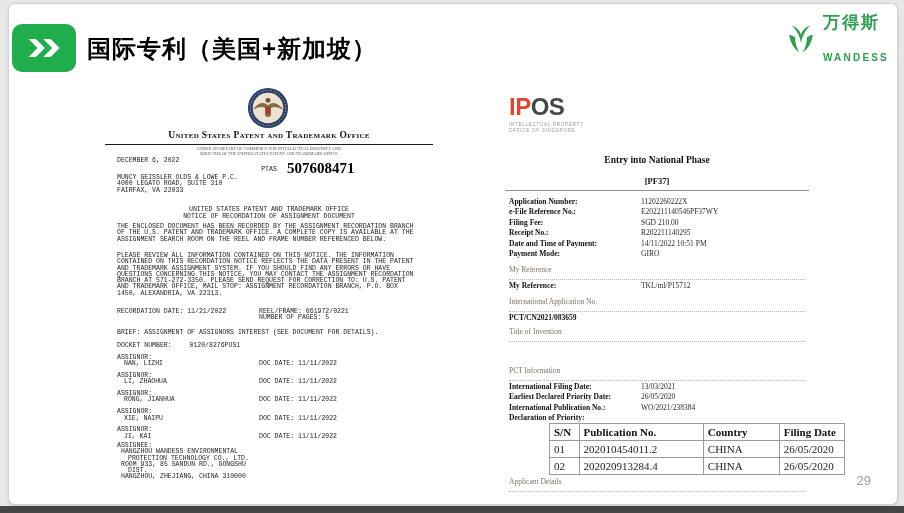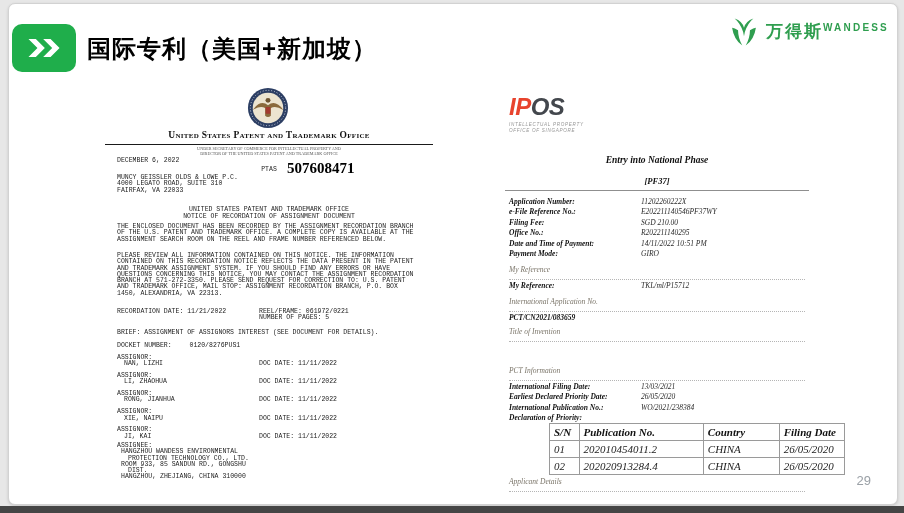--- a/index.html
+++ b/index.html
@@ -7,21 +7,21 @@
   .stage{position:relative;width:904px;height:513px;}
   .bottom-bar{position:absolute;left:0;bottom:0;width:100%;height:7px;background:#454545;}
   .slide{position:absolute;left:8px;top:3px;width:888px;height:500px;background:#ffffff;
     border:1px solid #d2d2d2;border-radius:7px;box-shadow:0 1px 3px rgba(0,0,0,.15);}
   
   .chev-box{position:absolute;left:3px;top:20px;width:64px;height:48px;border-radius:10px;
     background:var(--accent-green,#1fae4b);display:flex;align-items:center;justify-content:center;}
   .slide-title{position:absolute;left:78px;top:27px;font-size:24px;font-weight:bold;
     color:#000;letter-spacing:1px;line-height:36px;}
   .logo{position:absolute;right:8px;top:10px;display:flex;align-items:center;gap:5px;}
-  .logo-txt{display:flex;flex-direction:row;line-height:1.05;}
+  .logo-txt{display:flex;flex-direction:column;line-height:1.05;gap:21px;}
   .logo-cn{font-size:17px;font-weight:bold;color:var(--logo-green,#2f9e4f);letter-spacing:2px;}
   .logo-en{font-size:10px;font-weight:bold;color:var(--logo-green,#2f9e4f);letter-spacing:2.2px;}
   
   .uspto{position:absolute;left:92px;top:83px;width:336px;height:424px;
     font-family:"Liberation Mono",monospace;font-size:6.5px;line-height:6.3px;color:#1c1c1c;}
   .uspto .seal{position:absolute;left:146px;top:0;width:42px;height:42px;}
   .u-office{position:absolute;top:45px;left:0;width:100%;text-align:center;
     font-family:"Liberation Serif",serif;font-variant:small-caps;font-weight:bold;
     font-size:9.5px;letter-spacing:.3px;color:#111;}
   .u-rule{position:absolute;top:57px;left:4px;right:4px;border-top:1.2px solid #1a1a1a;}
@@ -42,21 +42,21 @@
   .u-assignors{position:absolute;left:16px;top:268px;width:304px;}
   .u-assignor{margin-bottom:5.5px;position:relative;}
   .u-ind{padding-left:7px;}
   .u-colR{position:absolute;left:142px;top:0;}
   .u-rel{position:relative;}
   .u-assignee{position:absolute;left:16px;top:356px;}
   .u-assignee .indent{padding-left:11px;}
   .u-assignee .indent1{padding-left:4px;}
   
   .ipos{position:absolute;left:492px;top:85px;width:312px;height:418px;
-    font-family:"Liberation Serif",serif;font-size:7.5px;color:#2a2a2a;font-style:italic;}
+    font-family:"Liberation Serif",serif;font-size:7.5px;color:#2a2a2a;}
   .ip-logo{position:absolute;left:8px;top:6px;line-height:1;}
   .ip-word{font-family:"Liberation Sans",sans-serif;font-weight:bold;font-size:24px;letter-spacing:-.5px;}
   .ip-word .ip{color:var(--ipos-red,#e8432d);}
   .ip-word .os{color:var(--ipos-dark,#43474d);}
   .ip-sub{font-family:"Liberation Sans",sans-serif;font-size:4.6px;color:#969696;
     letter-spacing:.7px;line-height:5.6px;margin-top:3px;}
   .ip-title{position:absolute;top:66px;left:0;width:100%;text-align:center;font-weight:bold;font-size:9.5px;color:#111;}
   .ip-code{position:absolute;top:87px;left:0;width:100%;text-align:center;font-weight:bold;font-size:8.5px;color:#111;}
   .ip-hr{position:absolute;top:101px;left:4px;right:4px;border-top:1px solid #8f8f8f;}
   .ip-fields{position:absolute;top:108px;left:8px;right:8px;}
@@ -200,21 +200,21 @@
       </div>
 
       <div class="ip-title">Entry into National Phase</div>
       <div class="ip-code">[PF37]</div>
       <div class="ip-hr"></div>
 
       <div class="ip-fields">
         <div class="ip-row"><span class="lbl">Application Number:</span><span class="val">11202260222X</span></div>
         <div class="ip-row"><span class="lbl">e-File Reference No.:</span><span class="val">E202211140546PF37WY</span></div>
         <div class="ip-row"><span class="lbl">Filing Fee:</span><span class="val">SGD 210.00</span></div>
-        <div class="ip-row"><span class="lbl">Office No.:</span><span class="val">R202211140295</span></div>
+        <div class="ip-row"><span class="lbl">Receipt No.:</span><span class="val">R202211140295</span></div>
         <div class="ip-row"><span class="lbl">Date and Time of Payment:</span><span class="val">14/11/2022 10:51 PM</span></div>
         <div class="ip-row"><span class="lbl">Payment Mode:</span><span class="val">GIRO</span></div>
       </div>
 
       <div class="ip-sect" style="top:176px">My Reference</div>
       <div class="ip-myref ip-row">
         <span class="lbl">My Reference:</span>
         <span class="val">TKL/ml/P15712</span>
       </div>
 

